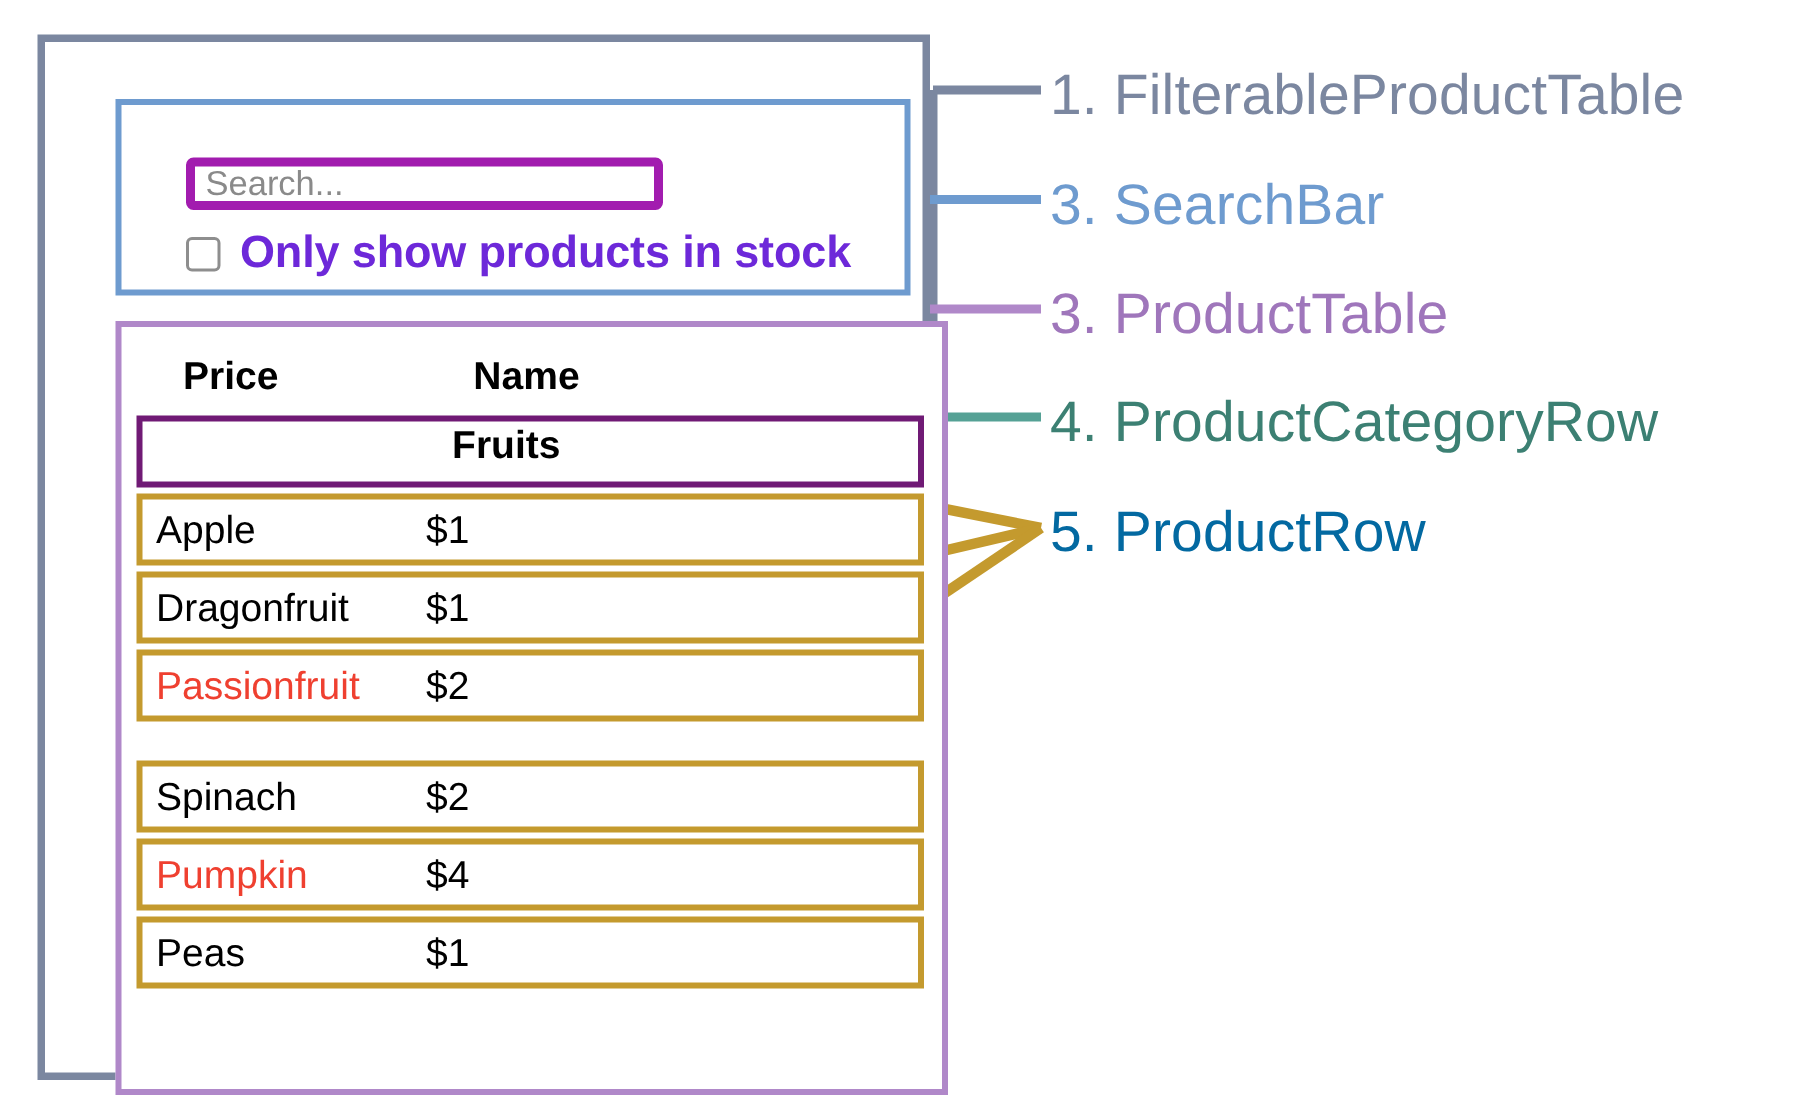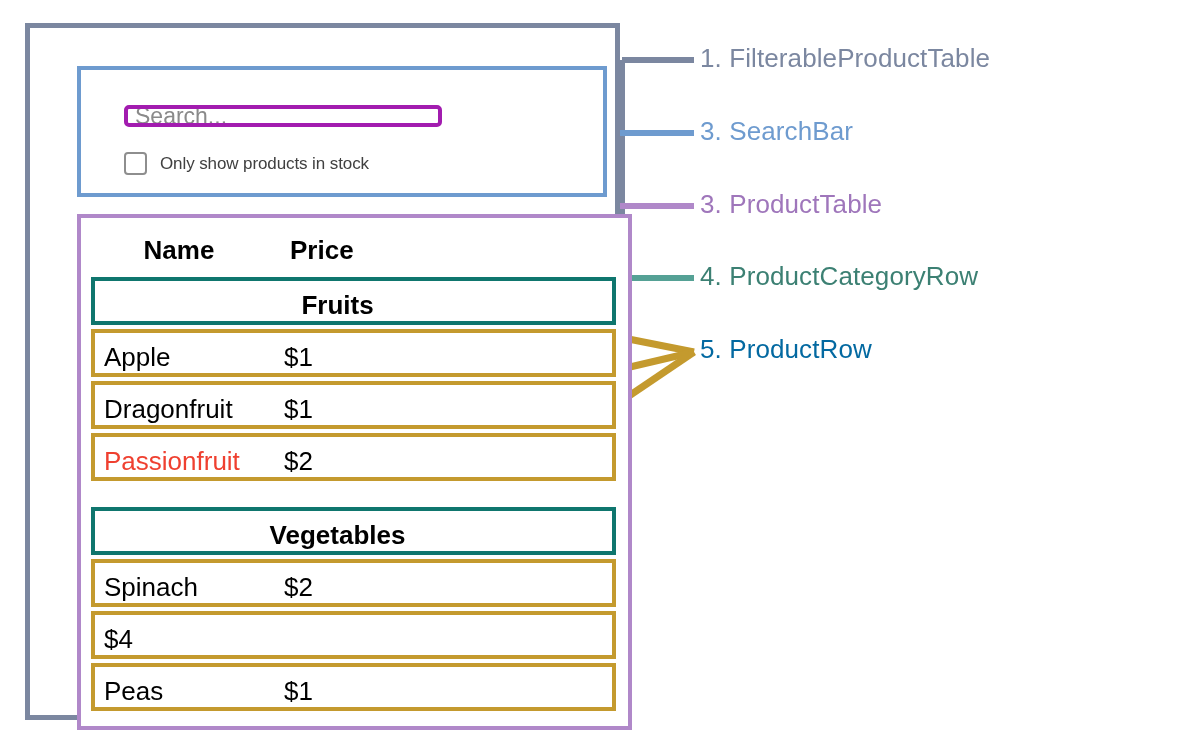--- a/index.html
+++ b/index.html
@@ -53,23 +53,23 @@
     border: 4px solid #6e9bcf;
     box-sizing: border-box;
     background: #ffffff;
   }
 
   .search-input {
     position: absolute;
     left: 43px;
     top: 35px;
     width: 318px;
-    height: 22px;
-    box-sizing: border-box;
-    border: 4px solid #a21caf;
+    height: 35px;
+    box-sizing: border-box;
+    border: 6px solid #a21caf;
     border-radius: 5px;
     background: #ffffff;
     font-family: "Liberation Sans", sans-serif;
     font-size: 23px;
     color: #8a8a8a;
     padding: 0 7px;
     line-height: 31px;
     outline: none;
   }
   .search-input::placeholder { color: #8a8a8a; opacity: 1; }
@@ -85,24 +85,25 @@
   .checkbox-box {
     width: 23px;
     height: 23px;
     border: 2px solid #8e8e8e;
     border-radius: 4px;
     background: #ffffff;
     box-sizing: border-box;
     flex: none;
   }
   .checkbox-label {
-    font-size: 17px;
-    color: #404040;
+    font-size: 30px;
+    color: #6d28d9;
     letter-spacing: -0.1px;
     white-space: nowrap;
+    font-weight: bold;
   }
 
   
   .frame-producttable {
     position: absolute;
     left: 47px;
     top: 186px;
     width: 555px;
     height: 516px;
     border: 4px solid #b088c9;
@@ -129,64 +130,64 @@
     color: #000000;
   }
   .th-name { width: 168px; text-align: center; }
   .th-price { width: 145px; text-align: left; padding-left: 27px; }
 
   
   .category-row {
     position: relative;
     height: 48px;
     margin-bottom: 4px;
-    border: 4px solid #0f766e;
-    box-sizing: border-box;
-    background: #ffffff;
-    display: flex;
-    align-items: flex-end;
+    border: 4px solid #701a75;
+    box-sizing: border-box;
+    background: #ffffff;
+    display: flex;
+    align-items: flex-start;
     justify-content: center;
   }
   .category-label {
     font-size: 26px;
     font-weight: bold;
     color: #000000;
     transform: translateX(-16px);
   }
 
   .product-row {
     position: relative;
     height: 48px;
     margin-bottom: 4px;
     border: 4px solid #c49a2e;
     box-sizing: border-box;
     background: #ffffff;
     display: flex;
-    align-items: flex-end;
+    align-items: center;
     padding-left: 9px;
   }
   .cell-name {
     width: 180px;
     font-size: 26px;
     color: #000000;
     white-space: nowrap;
   }
   .cell-name.out-of-stock { color: #ef4030; }
   .cell-price {
     font-size: 26px;
     color: #000000;
   }
 
   .row-gap { height: 22px; }
 
   
   .legend-label {
     position: absolute;
     font-family: "Liberation Sans", sans-serif;
-    font-size: 26px;
+    font-size: 38px;
     letter-spacing: 0.1px;
     white-space: nowrap;
     line-height: 1;
   }
   .legend-1 { left: 700px; top: 45px;  color: #7b87a0; }
   .legend-2 { left: 700px; top: 118px; color: #6e9bcf; }
   .legend-3 { left: 700px; top: 191px; color: #9f76bb; }
   .legend-4 { left: 700px; top: 263px; color: #3c8073; text-align: right; }
   .legend-5 { left: 700px; top: 336px; color: #0369a1; }
 </style>
@@ -218,22 +219,22 @@
       <div class="checkbox-row">
         <span class="checkbox-box"></span>
         <span class="checkbox-label">Only show products in stock</span>
       </div>
     </div>
 
     <div class="frame-producttable">
       <div class="table-inner">
 
         <div class="table-head">
+          <div class="th th-price">Price</div>
           <div class="th th-name">Name</div>
-          <div class="th th-price">Price</div>
         </div>
 
         <div class="category-row">
           <span class="category-label">Fruits</span>
         </div>
 
         <div class="product-row">
           <span class="cell-name">Apple</span>
           <span class="cell-price">$1</span>
         </div>
@@ -243,30 +244,28 @@
           <span class="cell-price">$1</span>
         </div>
 
         <div class="product-row">
           <span class="cell-name out-of-stock">Passionfruit</span>
           <span class="cell-price">$2</span>
         </div>
 
         <div class="row-gap"></div>
 
-        <div class="category-row">
-          <span class="category-label">Vegetables</span>
-        </div>
 
         <div class="product-row">
           <span class="cell-name">Spinach</span>
           <span class="cell-price">$2</span>
         </div>
 
         <div class="product-row">
+          <span class="cell-name out-of-stock">Pumpkin</span>
           <span class="cell-price">$4</span>
         </div>
 
         <div class="product-row">
           <span class="cell-name">Peas</span>
           <span class="cell-price">$1</span>
         </div>
 
       </div>
     </div>

